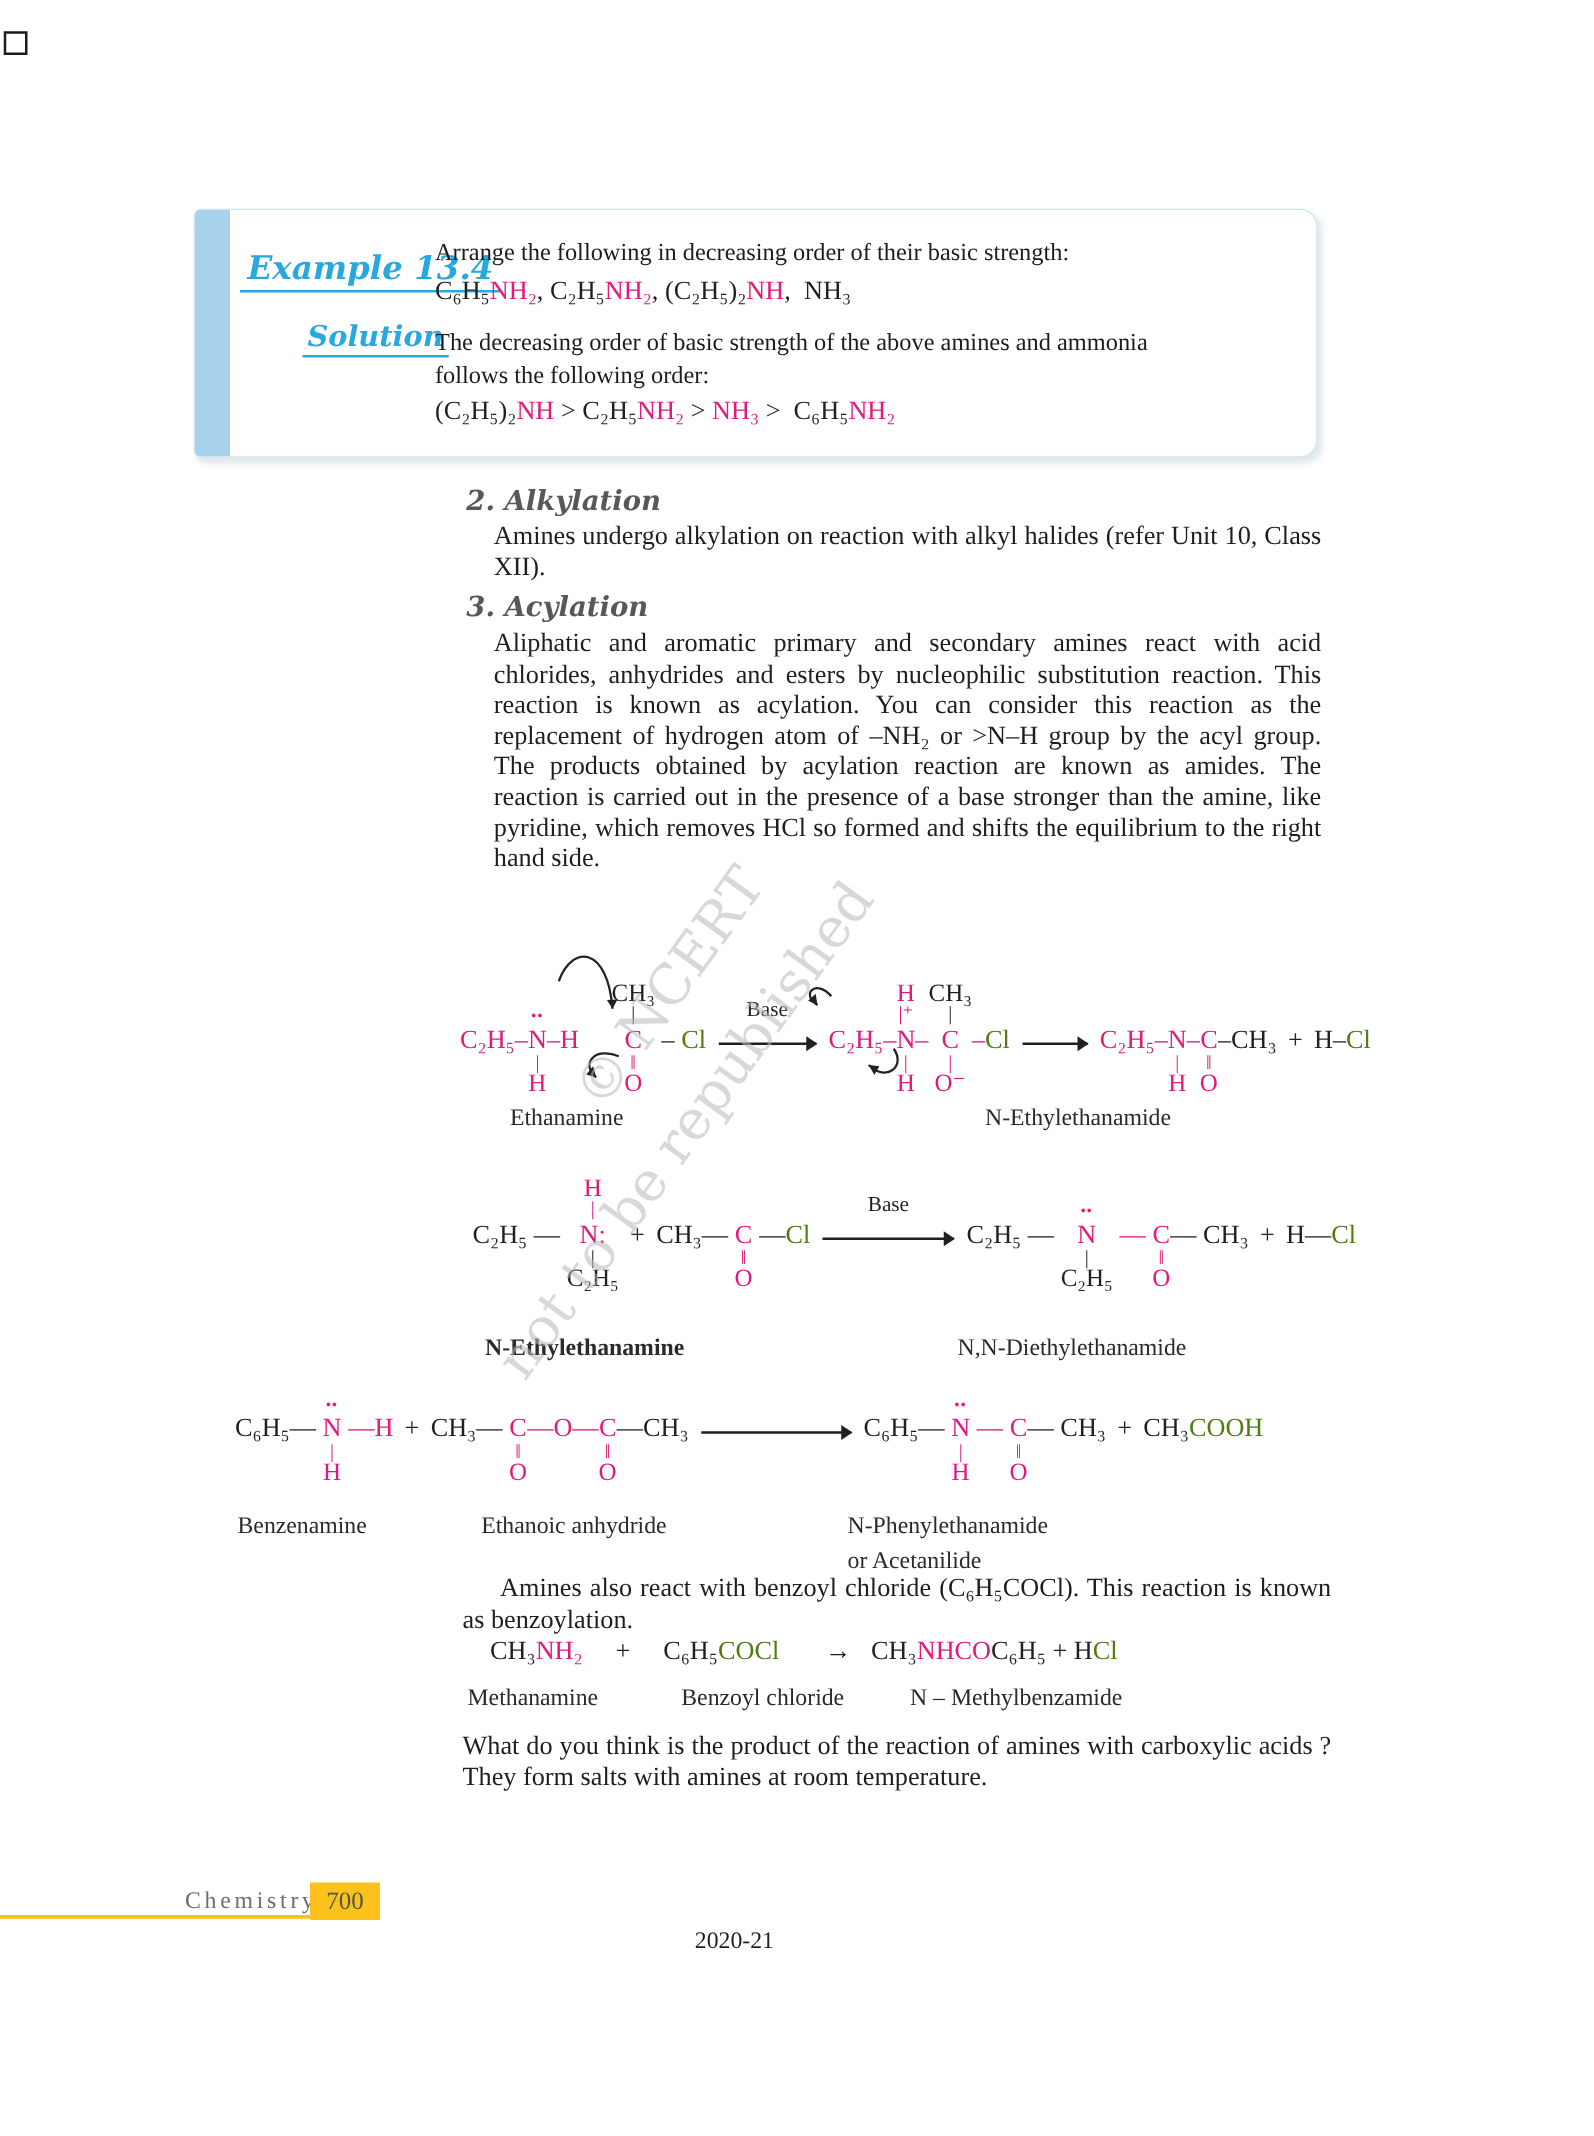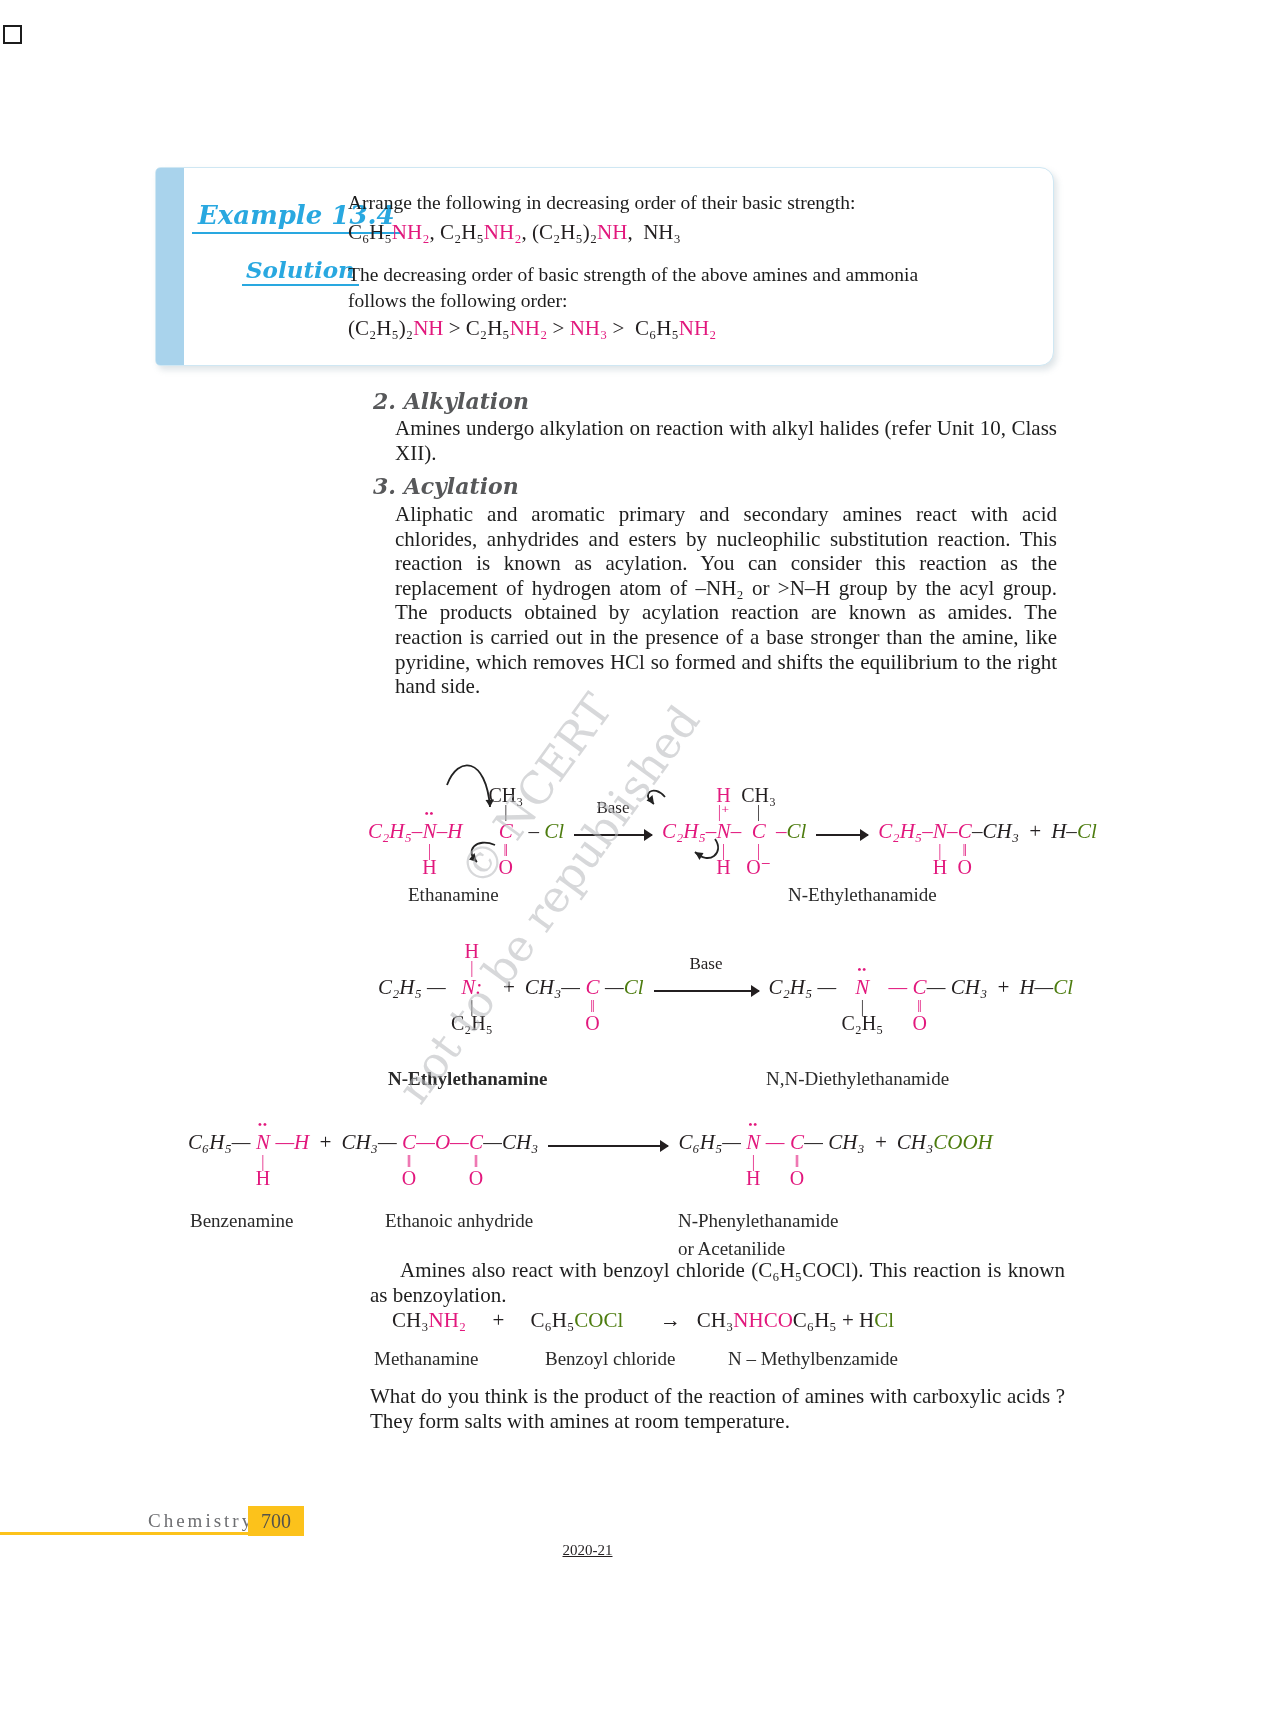--- a/index.html
+++ b/index.html
@@ -27,21 +27,21 @@
   .sec-head{position:absolute;font-weight:bold;font-style:italic;font-size:22px;color:#57585a;
             font-family:"DejaVu Serif","Liberation Serif",serif;}
   .para{position:absolute;text-align:justify;font-size:21px;line-height:24.6px;color:#1e1e1e;}
 
   
   .chem-row{position:absolute;display:flex;align-items:flex-start;font-size:21px;z-index:20;}
   .mol{display:inline-flex;}
   .tok{display:inline-flex;flex-direction:column;align-items:center;}
   .cell{display:flex;flex-direction:column;align-items:center;}
   .cell.top{height:46px;justify-content:flex-end;}
-  .cell.mid{height:26px;flex-direction:row;justify-content:center;white-space:pre;font-style:italic;}
+  .cell.mid{height:26px;flex-direction:row;justify-content:center;white-space:pre;}
   .cell.bot{height:46px;justify-content:flex-start;}
   .line{line-height:20px;white-space:pre;font-size:20px;}
   .line.bond{font-size:16px;line-height:13px;}
   .line.lp{font-size:11px;line-height:9px;letter-spacing:1px;font-weight:bold;}
   .plus-cell{padding:0 9px;}
   .rarrow{margin:0 10px;}
   .arrow-label{font-size:17px;padding-bottom:4px;color:#231f20;}
   .shaft{height:2px;background:#231f20;position:relative;display:inline-block;}
   .shaft:after{content:"";position:absolute;right:-1px;top:-5px;width:0;height:0;
                border-top:6px solid transparent;border-bottom:6px solid transparent;border-left:9px solid #231f20;}
@@ -53,21 +53,21 @@
   .wm{position:absolute;color:#b7b9bc;opacity:.55;font-size:44px;font-family:"DejaVu Serif",serif;
       transform:rotate(-54deg);transform-origin:left center;white-space:nowrap;z-index:40;pointer-events:none;}
 
   .arrow-svg{position:absolute;z-index:30;pointer-events:none;}
 
   
   .chem-label{position:absolute;left:148px;top:1510px;font-size:19px;letter-spacing:3px;color:#6d6e71;}
   .yellow-rule{position:absolute;left:0;top:1532px;width:249px;height:3px;background:#fcc21b;}
   .page-num{position:absolute;left:248px;top:1506px;width:56px;height:30px;background:#fcc21b;
             display:flex;align-items:center;justify-content:center;font-size:20px;color:#56544a;}
-  .year{position:absolute;left:0;top:1542px;width:1175px;text-align:center;font-size:15px;color:#231f20;text-decoration:underline;}
+  .year{position:absolute;left:0;top:1542px;width:1175px;text-align:center;font-size:19px;color:#231f20;}
 </style>
 </head>
 <body>
 
 <div class="page">
 
   <div class="corner"></div>
 
   <div class="exbox">
     <div class="exbar"></div>

